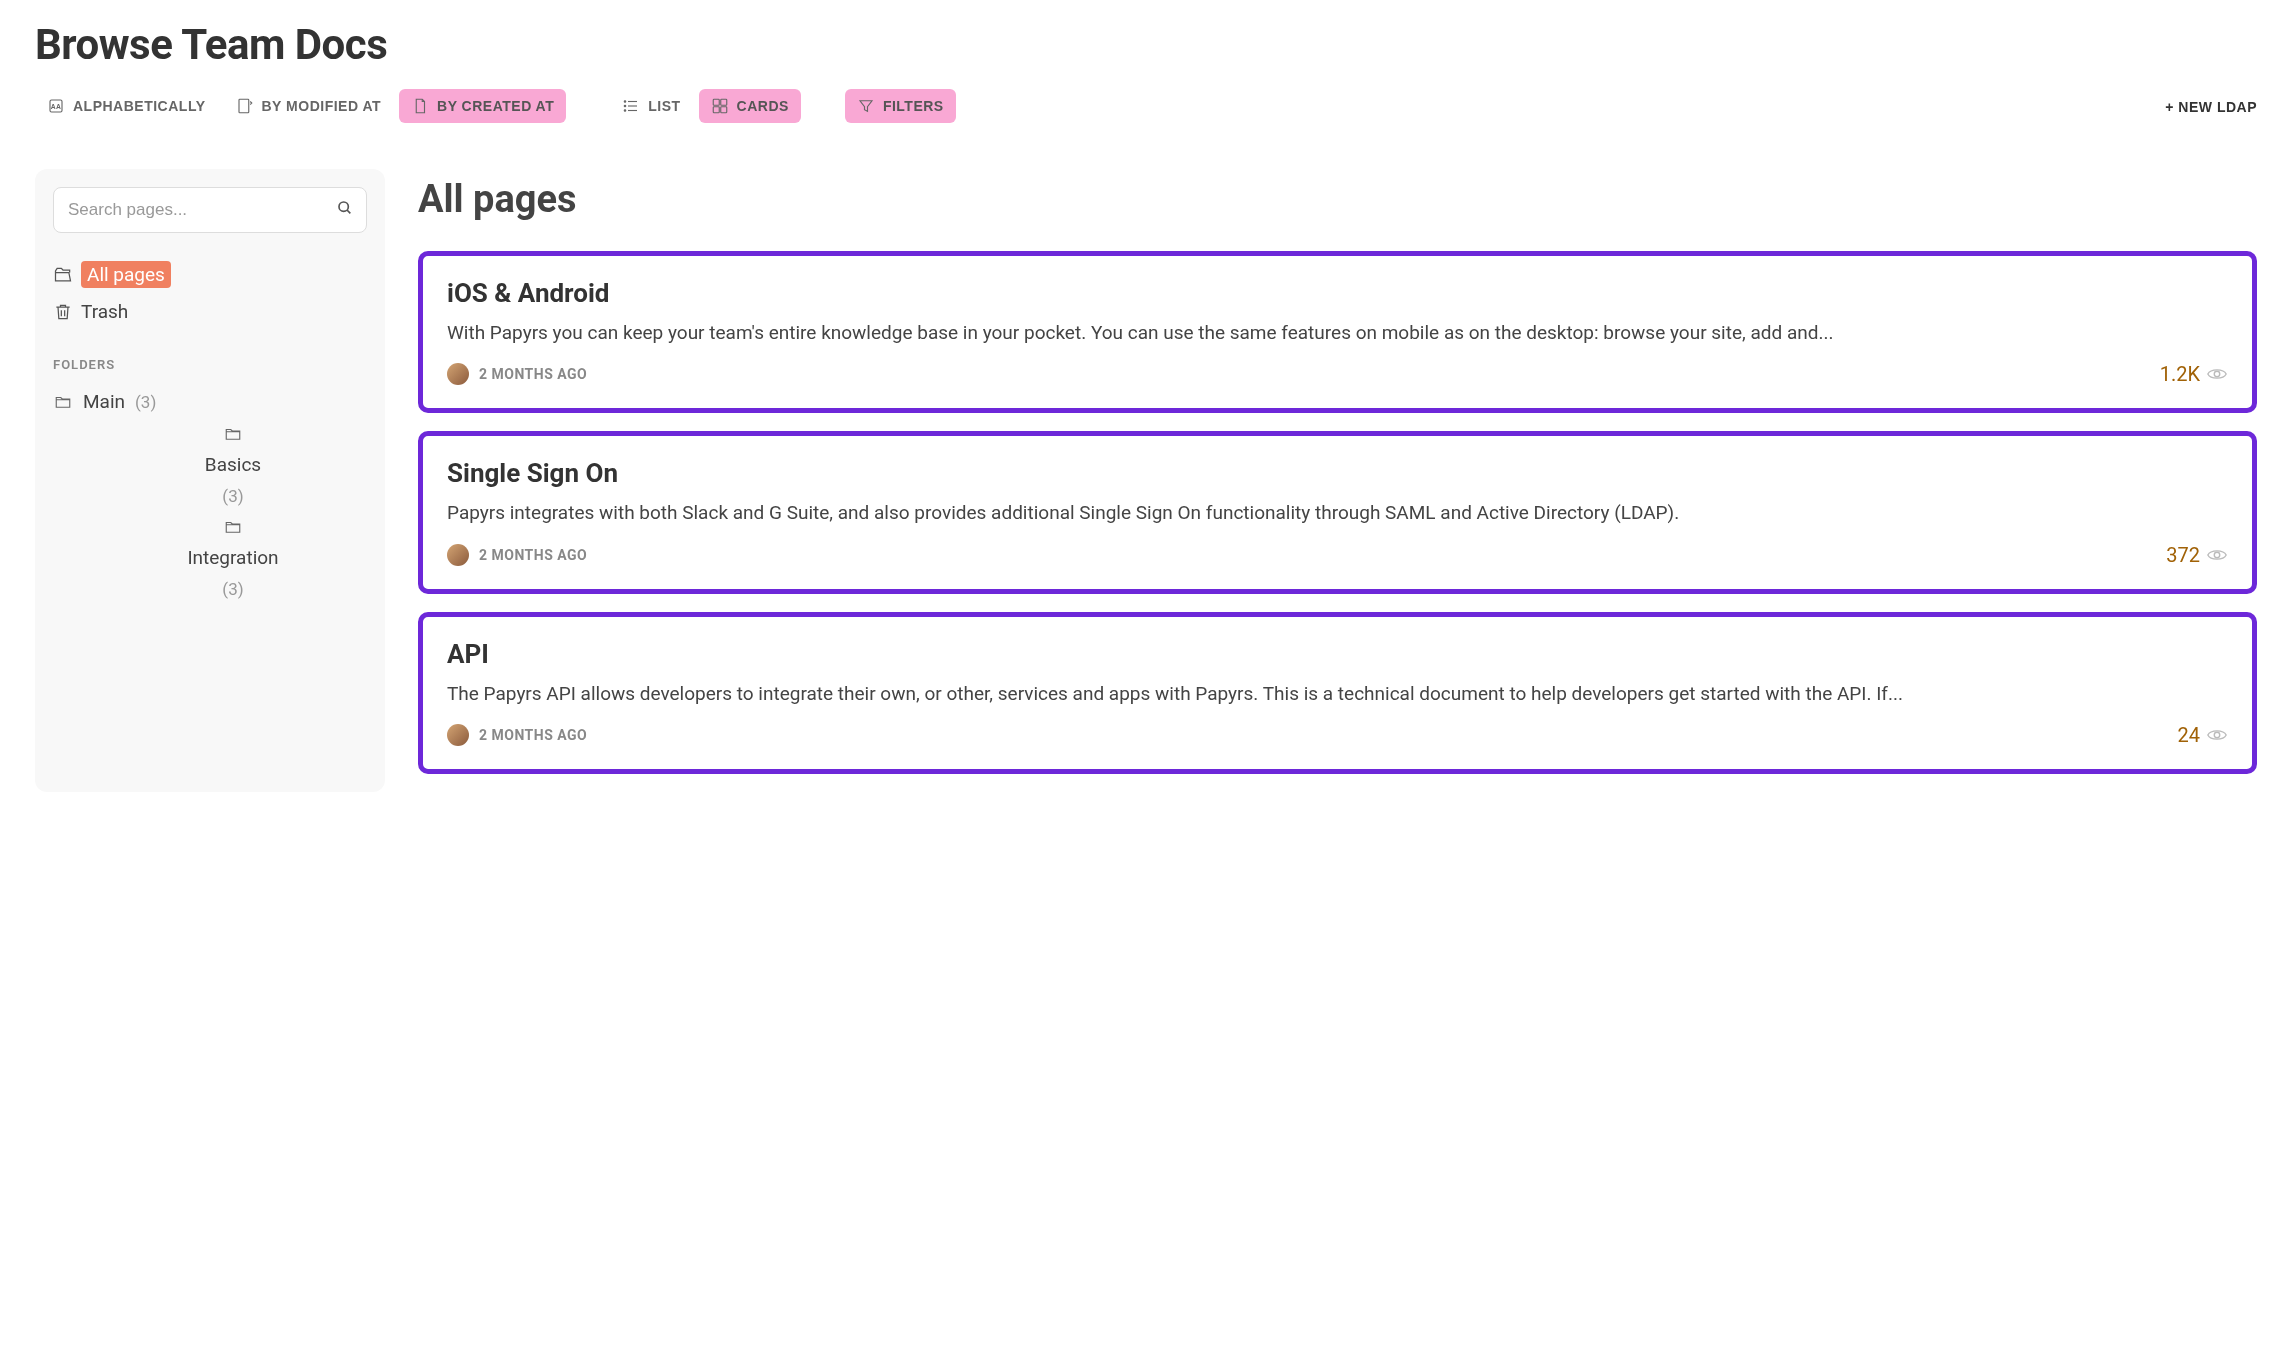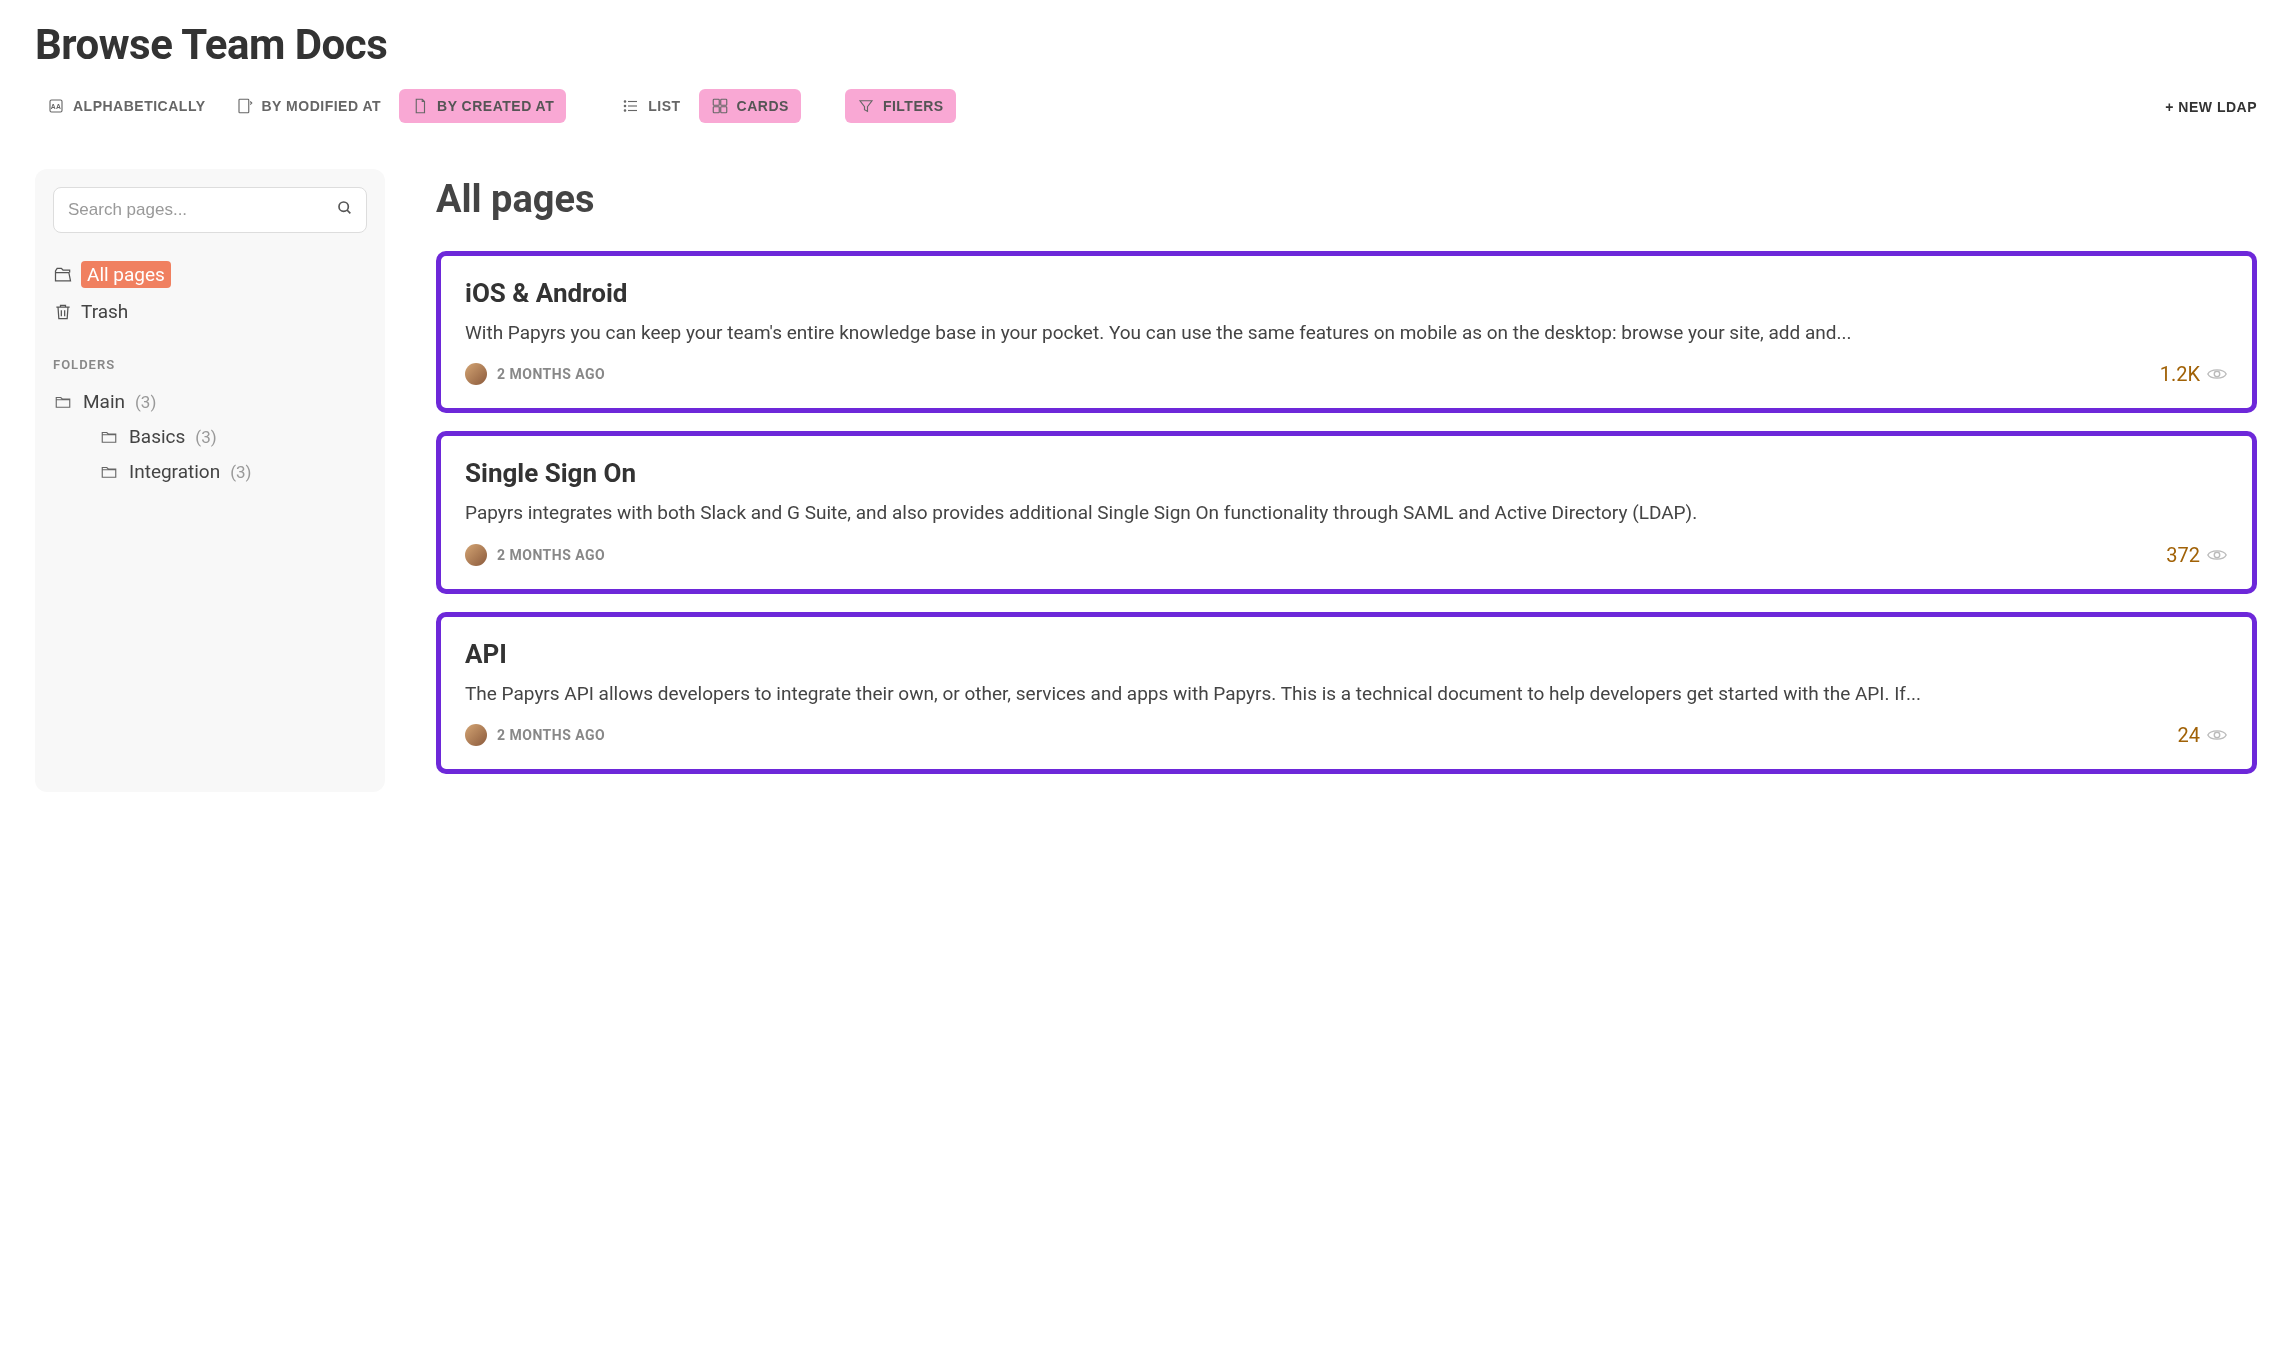--- a/index.html
+++ b/index.html
@@ -67,21 +67,21 @@
       font-size: 14px;
       font-weight: 700;
       letter-spacing: 0.5px;
       color: #333;
       background: transparent;
       border: none;
       cursor: pointer;
     }
     .layout {
       display: flex;
-      gap: 51px;
+      gap: 33px;
       margin-top: 46px;
     }
     .sidebar {
       width: 350px;
       flex-shrink: 0;
       background: #f8f8f8;
       border-radius: 12px;
       padding: 18px;
     }
     .search-wrapper {
@@ -150,20 +150,21 @@
     }
     .folder-item svg {
       width: 20px;
       height: 18px;
       stroke: #666;
       fill: none;
       stroke-width: 1.5;
     }
     .folder-item.sub {
       padding-left: 46px;
+      flex-direction: column;
     }
     .folder-count {
       color: #999;
       font-size: 17px;
     }
     .main {
       flex: 1;
     }
     .main-heading {
       font-size: 38px;

